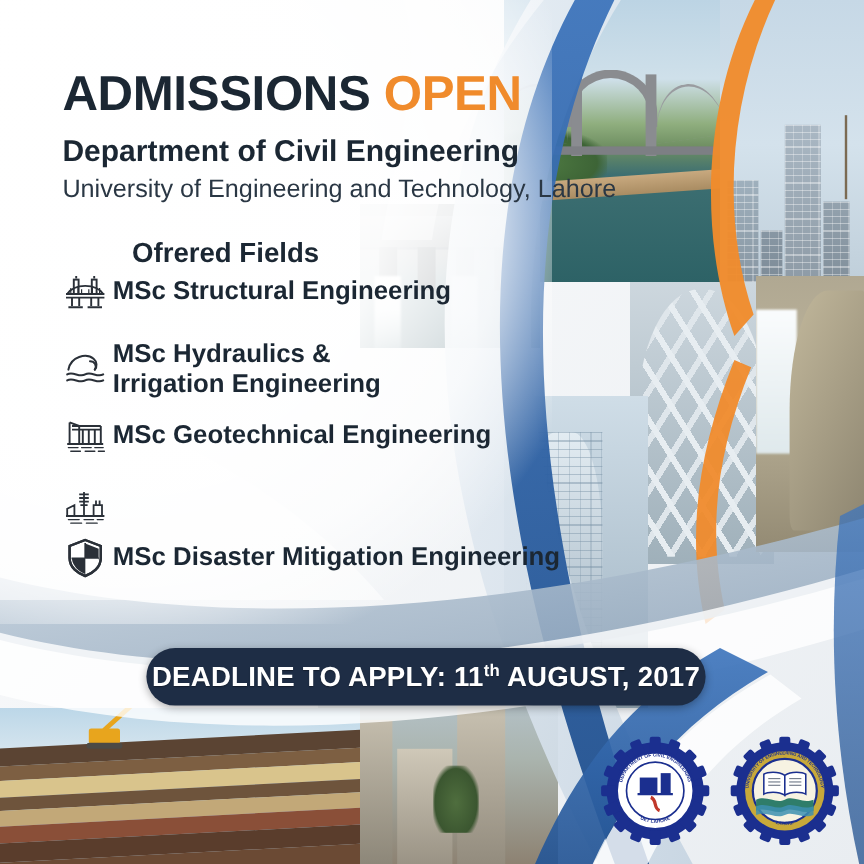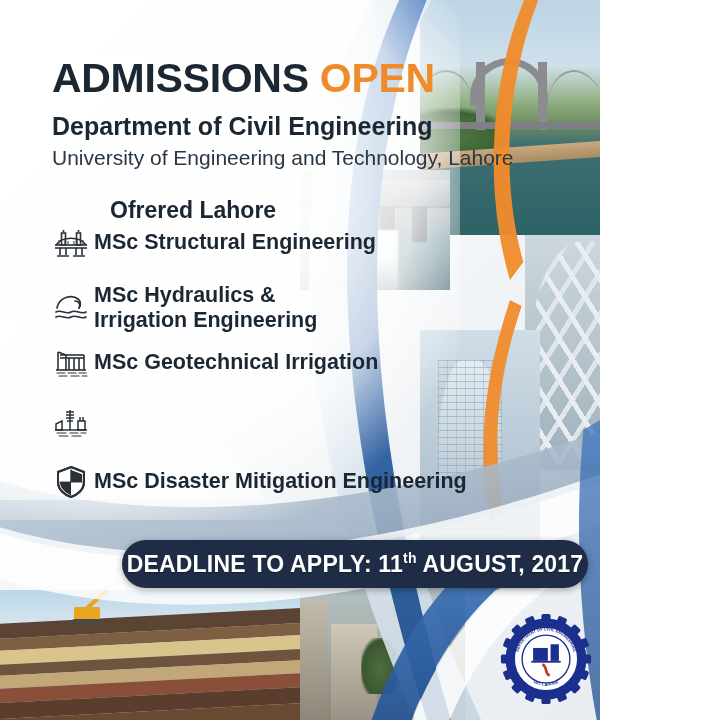--- a/index.html
+++ b/index.html
@@ -6,21 +6,21 @@
     margin: 0;
     padding: 0;
     background: #ffffff;
   }
   body {
     font-family: "Liberation Sans", sans-serif;
   }
 
   #poster {
     position: relative;
-    width: 600px;
+    width: 720px;
     height: 720px;
     overflow: hidden;
     background: linear-gradient(135deg, #ffffff 0%, #f4f6f8 45%, #e9edf1 100%);
   }
 
   
   .photo-layer {
     position: absolute;
     inset: 0;
     overflow: hidden;
@@ -296,21 +296,21 @@
     font-weight: bold;
     color: #1b2733;
     line-height: 1.18;
     white-space: pre-line;
   }
 
   .row-structural  { left: 48px; top: 228px; }
   .row-hydraulics  { left: 48px; top: 283px; }
   .row-geotech     { left: 48px; top: 348px; }
   .row-unlabeled   { left: 48px; top: 408px; }
-  .row-disaster    { left: 48px; top: 465px; }
+  .row-disaster    { left: 48px; top: 448px; }
 
   .deadline-banner {
     position: absolute;
     left: 122px; top: 540px;
     width: 466px; height: 48px;
     background: #1e2d45;
     border-radius: 26px;
     display: flex;
     align-items: center;
     justify-content: center;
@@ -474,21 +474,21 @@
 
   <div class="content">
 
     <div class="headline">
       <span>ADMISSIONS</span><span> </span><span class="open">OPEN</span>
     </div>
 
     <div class="dept">Department of Civil Engineering</div>
     <div class="uni">University of Engineering and Technology, Lahore</div>
 
-    <div class="fields-title">Ofrered Lahore</div>
+    <div class="fields-title">Ofrered Fields</div>
 
     <div class="field-row row-hydraulics">
       <span class="field-icon">
         <svg width="34" height="30" viewBox="0 0 34 30" aria-hidden="true">
           <g fill="none" stroke="#2a3038" stroke-width="1.7" stroke-linecap="round">
             <path d="M3 15 C5 4 18 1 24 6 C27 8.5 27 13 25 15"></path>
             <path d="M25 15 C27 12 25 8 21 8"></path>
             <path d="M2 19 C7 16 12 22 17 19 C22 16 27 22 32 19"></path>
             <path d="M2 24 C7 21 12 27 17 24 C22 21 27 27 32 24"></path>
           </g>
@@ -530,21 +530,21 @@
             <path d="M30 7 V22"></path>
             <path d="M15 10 V22 M20 10 V22 M25 10 V22"></path>
             <path d="M2 22 H32"></path>
           </g>
           <g fill="none" stroke="#2a3038" stroke-width="1.2" stroke-linecap="round">
             <path d="M3 25 H11 M14 25 H22 M25 25 H32"></path>
             <path d="M5 28 H13 M17 28 H25 M28 28 H33"></path>
           </g>
         </svg>
       </span>
-      <span class="field-label">MSc Geotechnical Irrigation</span>
+      <span class="field-label">MSc Geotechnical Engineering</span>
     </div>
 
     <div class="field-row row-unlabeled">
       <span class="field-icon">
         <svg width="34" height="30" viewBox="0 0 34 30" aria-hidden="true">
           <g fill="none" stroke="#2a3038" stroke-width="1.5">
             <path d="M16 2 V22"></path>
             <path d="M12 4 H20 M12 7 H20 M12 10 H20 M13 13 H19"></path>
             <path d="M2 16 L8 13 L8 22 L2 22 Z"></path>
             <path d="M24 13 H31 V22 H24 Z"></path>

